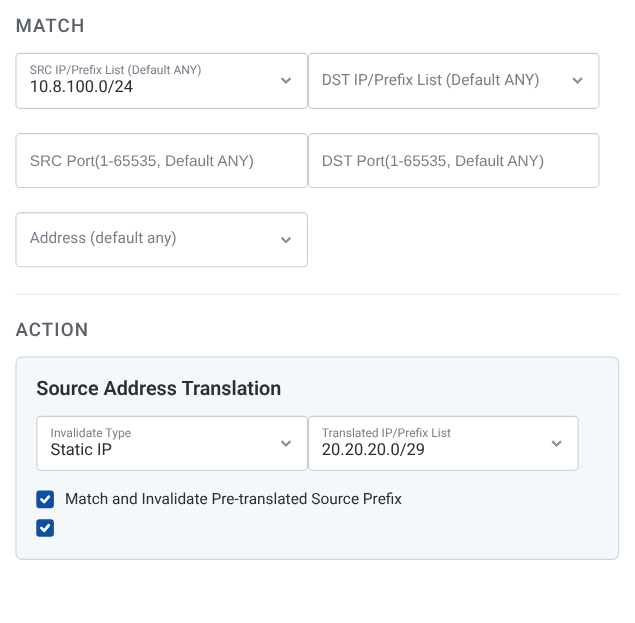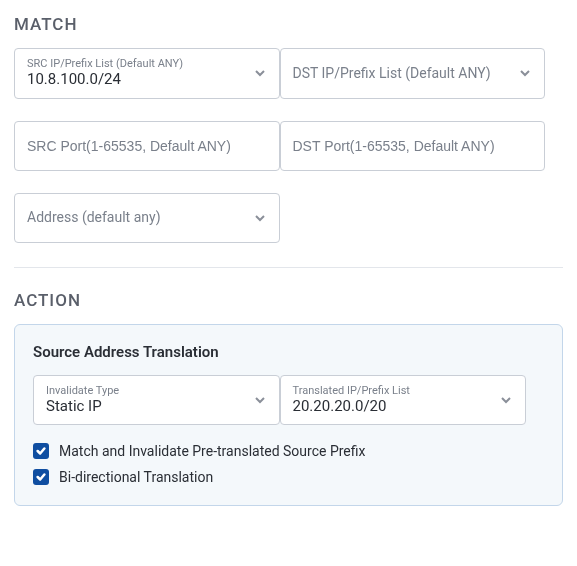--- a/index.html
+++ b/index.html
@@ -95,21 +95,21 @@
     border-top: 1px solid #e3e6eb;
     margin: 24px 0 22px 0;
   }
   .action-panel {
     border: 1px solid #c3d6ea;
     border-radius: 6px;
     background: #f4f8fb;
     padding: 18px 18px 20px 18px;
   }
   .panel-heading {
-    font-size: 15px;
+    font-size: 18px;
     font-weight: 600;
     color: #2a2e35;
     margin-bottom: 14px;
   }
   .action-panel .row { margin-bottom: 18px; }
   .checkbox-row {
     display: flex;
     align-items: flex-start;
     gap: 10px;
     margin-top: 10px;
@@ -197,21 +197,21 @@
         <div class="field-float-label">Invalidate Type</div>
         <div class="field-value">Static IP</div>
         <span class="chevron">
           <svg viewBox="0 0 12 12">
               <polyline points="2 4 6 8 10 4"></polyline>
             </svg>
         </span>
       </div>
       <div class="field half">
         <div class="field-float-label">Translated IP/Prefix List</div>
-        <div class="field-value">20.20.20.0/20</div>
+        <div class="field-value">20.20.20.0/29</div>
         <span class="chevron">
           <svg viewBox="0 0 12 12">
               <polyline points="2 4 6 8 10 4"></polyline>
             </svg>
         </span>
       </div>
     </div>
 
     <div class="checkbox-row">
       <div class="cb">
@@ -221,17 +221,16 @@
       </div>
       <div class="cb-label">Match and Invalidate Pre-translated Source Prefix</div>
     </div>
 
     <div class="checkbox-row">
       <div class="cb">
         <svg viewBox="0 0 12 12">
             <polyline points="2 6 5 9 10 3"></polyline>
           </svg>
       </div>
-      <div class="cb-label">Bi-directional Translation</div>
     </div>
   </div>
 
 </div>
 
 </body></html>

